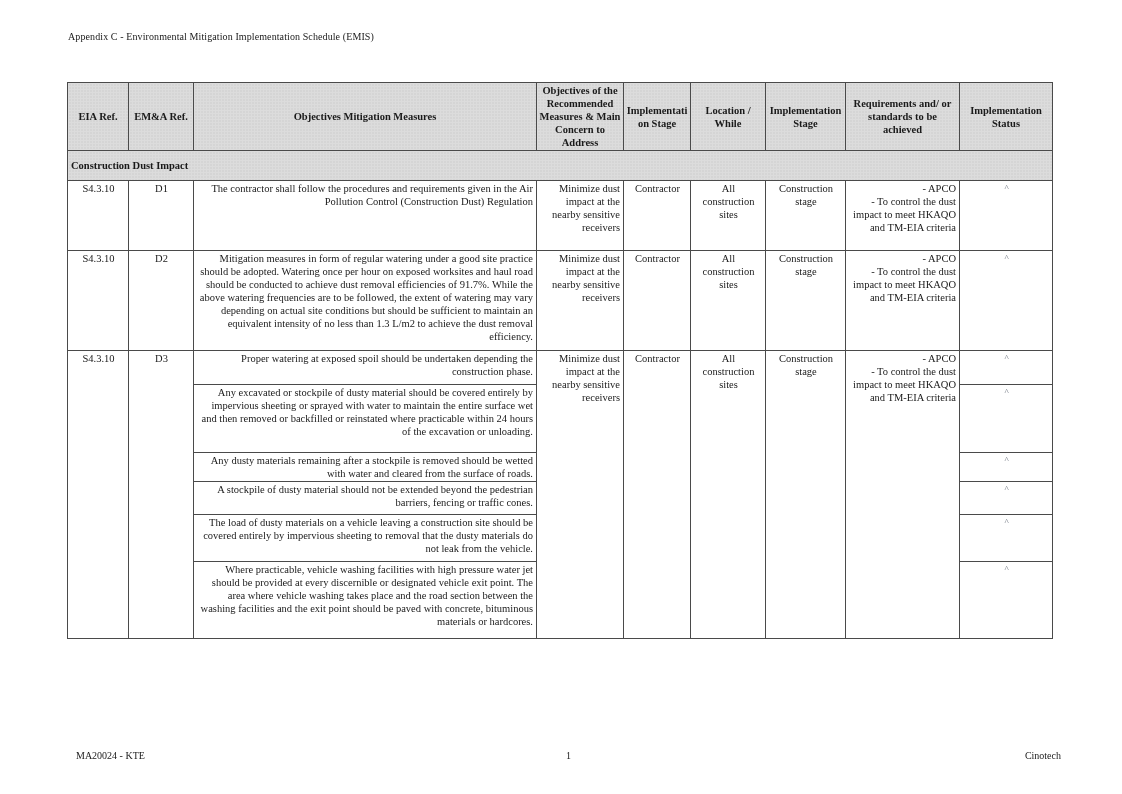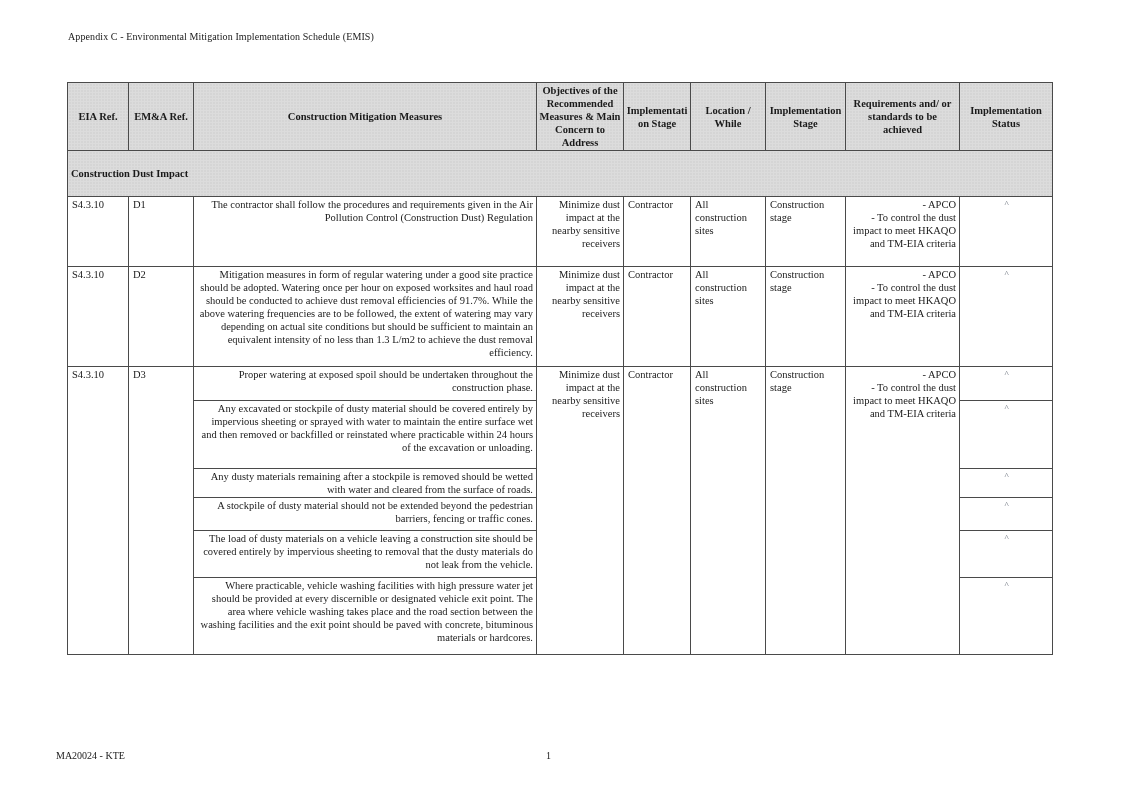--- a/index.html
+++ b/index.html
@@ -52,42 +52,42 @@
     overflow-wrap: break-word;
   }
   tr.hdr-row { height: 68px; }
   tr.section-row { height: 14px; }
   tr.section-row td {
     font-weight: bold;
     text-align: left;
     background-color: #dcdcdc;
     background-image: radial-gradient(circle, #bfbfbf 0.6px, rgba(0,0,0,0) 0.7px);
     background-size: 3px 3px;
-    padding: 16px 3px;
+    padding: 8px 3px;
     line-height: 13px;
   }
   tr.row-d1 { height: 70px; }
   tr.row-d2 { height: 100px; }
   tr.d3-sr1 { height: 34px; }
   tr.d3-sr2 { height: 68px; }
   tr.d3-sr3 { height: 28px; }
   tr.d3-sr4 { height: 33px; }
   tr.d3-sr5 { height: 47px; }
   tr.d3-sr6 { height: 77px; }
-  td.c-center { }
+  td.c-center { text-align: center; }
   td.c-left { text-align: right; }
   td.c-status {
     text-align: center;
     font-size: 9px;
     color: #5e6672;
     padding-top: 2px;
   }
   .footer {
     position: absolute;
-    left: 56px;
+    left: 76px;
     top: 750px;
     width: 985px;
     display: grid;
     grid-template-columns: 1fr auto 1fr;
     font-size: 10px;
   }
   .footer .f-left  { text-align: left; }
   .footer .f-center{ text-align: center; }
   .footer .f-right { text-align: right; }
 </style>
@@ -107,21 +107,21 @@
       <col style="width:67px">
       <col style="width:75px">
       <col style="width:80px">
       <col style="width:114px">
       <col style="width:93px">
     </colgroup>
     <thead>
       <tr class="hdr-row">
         <th>EIA Ref.</th>
         <th>EM&amp;A Ref.</th>
-        <th>Construction Mitigation Measures</th>
+        <th>Objectives Mitigation Measures</th>
         <th>Objectives of the Recommended Measures &amp; Main Concern to Address</th>
         <th>Implementati on Stage</th>
         <th>Location / While</th>
         <th>Implementation Stage</th>
         <th>Requirements and/ or standards to be achieved</th>
         <th>Implementation Status</th>
       </tr>
     </thead>
     <tbody>
       <tr class="section-row">
@@ -154,21 +154,21 @@
         <td class="c-left">
           <div>- APCO</div>
           <div>- To control the dust impact to meet HKAQO and TM-EIA criteria</div>
         </td>
         <td class="c-status">^</td>
       </tr>
 
       <tr class="d3-sr1">
         <td class="c-center" rowspan="6">S4.3.10</td>
         <td class="c-center" rowspan="6">D3</td>
-        <td class="c-left">Proper watering at exposed spoil should be undertaken throughout the construction phase.</td>
+        <td class="c-left">Proper watering at exposed spoil should be undertaken depending the construction phase.</td>
         <td class="c-left" rowspan="6">Minimize dust impact at the nearby sensitive receivers</td>
         <td class="c-center" rowspan="6">Contractor</td>
         <td class="c-center" rowspan="6">All construction sites</td>
         <td class="c-center" rowspan="6">Construction stage</td>
         <td class="c-left" rowspan="6">
           <div>- APCO</div>
           <div>- To control the dust impact to meet HKAQO and TM-EIA criteria</div>
         </td>
         <td class="c-status">^</td>
       </tr>
@@ -191,15 +191,16 @@
       <tr class="d3-sr6">
         <td class="c-left">Where practicable, vehicle washing facilities with high pressure water jet should be provided at every discernible or designated vehicle exit point. The area where vehicle washing takes place and the road section between the washing facilities and the exit point should be paved with concrete, bituminous materials or hardcores.</td>
         <td class="c-status">^</td>
       </tr>
     </tbody>
   </table>
 
   <div class="footer">
     <span class="f-left">MA20024 - KTE</span>
     <span class="f-center">1</span>
+    <span class="f-right">Cinotech</span>
   </div>
 
 </div>
 
 </body></html>

